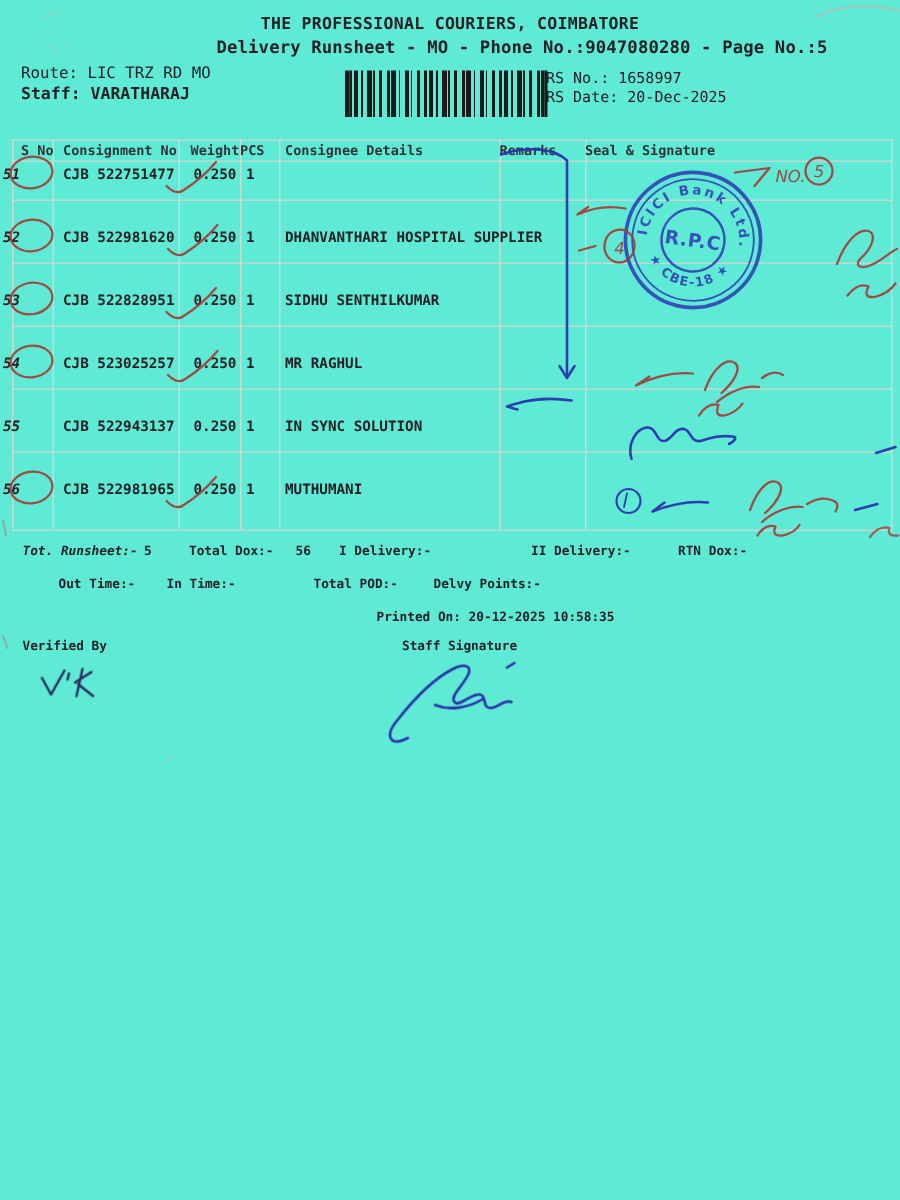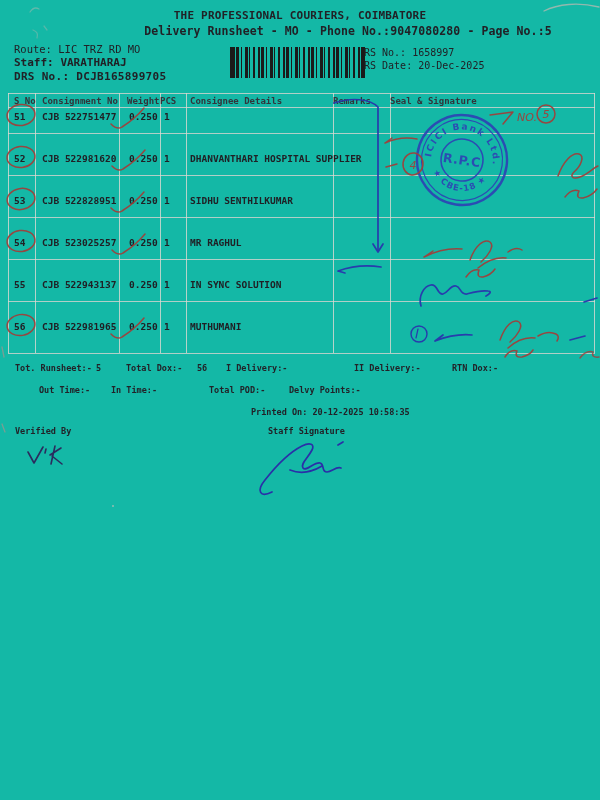--- a/index.html
+++ b/index.html
@@ -1,35 +1,35 @@
 <!DOCTYPE html>
 <html><head>
 <meta charset="utf-8">
 <style>
   html,body{margin:0;padding:0;background:#e8e6e2;}
   .page{
     position:relative;width:600px;height:800px;margin:0 auto;
-    background:#14b8a6;
+    background:#5eead4;
     font-family:"DejaVu Sans Mono", monospace;
     color:#212126;overflow:hidden;
   }
   .abs{position:absolute;white-space:pre;}
   .center{left:0;width:600px;text-align:center;}
   .b{font-weight:700;}
   .company{top:9px;font-size:11px;letter-spacing:.2px;}
   .subtitle{top:24px;font-size:11.5px;letter-spacing:.1px;padding-left:48px;}
   .info{font-size:10.5px;}
   .rsline{font-size:10px;}
   .hline{position:absolute;left:8px;width:587px;height:1px;background:#d8d5cf;opacity:.8;}
   .vline{position:absolute;top:93px;height:260px;width:1px;background:#ddd9d2;opacity:.8;}
   .thead{position:absolute;top:96px;left:0;width:100%;font-size:9px;font-weight:700;color:#33333a;}
   .thead span{position:absolute;white-space:pre;}
   .trow{position:absolute;left:0;width:100%;font-size:9.5px;font-weight:700;color:#202025;}
   .trow span{position:absolute;white-space:pre;}
-  .c-sno{left:14px;} .c-cons{left:42px;} .c-wt{left:129px;} .c-pcs{left:164px;} .c-det{left:190px;}
+  .c-sno{left:2px;font-style:italic;} .c-cons{left:42px;} .c-wt{left:129px;} .c-pcs{left:164px;} .c-det{left:190px;}
   .h-sno{left:14px;} .h-cons{left:42px;} .h-wt{left:127px;} .h-pcs{left:160px;} .h-det{left:190px;}
   .h-rem{left:333px;} .h-seal{left:390px;}
   .tot{font-size:8.5px;font-weight:700;color:#222228;}
   .barcode{
     position:absolute;left:230px;top:47px;width:130px;height:31px;
     border-left:3px solid #1a1a1a;border-right:2px solid #1a1a1a;
     background:repeating-linear-gradient(90deg,
       #1a1a1a 0 2px,transparent 2px 3px,
       #1a1a1a 3px 6px,transparent 6px 8px,
       #1a1a1a 8px 9px,transparent 9px 12px,
@@ -42,21 +42,20 @@
 </head>
 <body>
 
 <div class="page">
 
   <div class="abs center b company">THE PROFESSIONAL COURIERS, COIMBATORE</div>
   <div class="abs center b subtitle">Delivery Runsheet - MO - Phone No.:9047080280 - Page No.:5</div>
 
   <div class="abs info" style="left:14px;top:43px;"><span>Route:</span> <span>LIC TRZ RD MO</span></div>
   <div class="abs info b" style="left:14px;top:56px;font-size:11px;"><span>Staff:</span> <span>VARATHARAJ</span></div>
-  <div class="abs info b" style="left:14px;top:70px;font-size:11px;letter-spacing:.3px;"><span>DRS No.:</span> <span>DCJB165899705</span></div>
 
   <div class="barcode"></div>
   <div class="abs rsline" style="left:364px;top:47px;"><span>RS No.:</span> <span>1658997</span></div>
   <div class="abs rsline" style="left:364px;top:60px;"><span>RS Date:</span> <span>20-Dec-2025</span></div>
 
   <div class="hline" style="top:93px;"></div>
   <div class="hline" style="top:107px;"></div>
   <div class="hline" style="top:133px;"></div>
   <div class="hline" style="top:175px;"></div>
   <div class="hline" style="top:217px;"></div>
@@ -118,21 +117,21 @@
     <span class="c-det">IN SYNC SOLUTION</span>
   </div>
   <div class="trow" style="top:321px;">
     <span class="c-sno">56</span>
     <span class="c-cons">CJB 522981965</span>
     <span class="c-wt">0.250</span>
     <span class="c-pcs">1</span>
     <span class="c-det">MUTHUMANI</span>
   </div>
 
-  <span class="abs tot" style="left:15px;top:363px;">Tot. Runsheet:-</span>
+  <span class="abs tot" style="left:15px;top:363px;font-style:italic;">Tot. Runsheet:-</span>
   <span class="abs tot" style="left:96px;top:363px;">5</span>
   <span class="abs tot" style="left:126px;top:363px;">Total Dox:-</span>
   <span class="abs tot" style="left:197px;top:363px;">56</span>
   <span class="abs tot" style="left:226px;top:363px;">I Delivery:-</span>
   <span class="abs tot" style="left:354px;top:363px;">II Delivery:-</span>
   <span class="abs tot" style="left:452px;top:363px;">RTN Dox:-</span>
 
   <span class="abs tot" style="left:15px;top:385px;padding-left:24px;">Out Time:-</span>
   <span class="abs tot" style="left:111px;top:385px;">In Time:-</span>
   <span class="abs tot" style="left:209px;top:385px;">Total POD:-</span>

